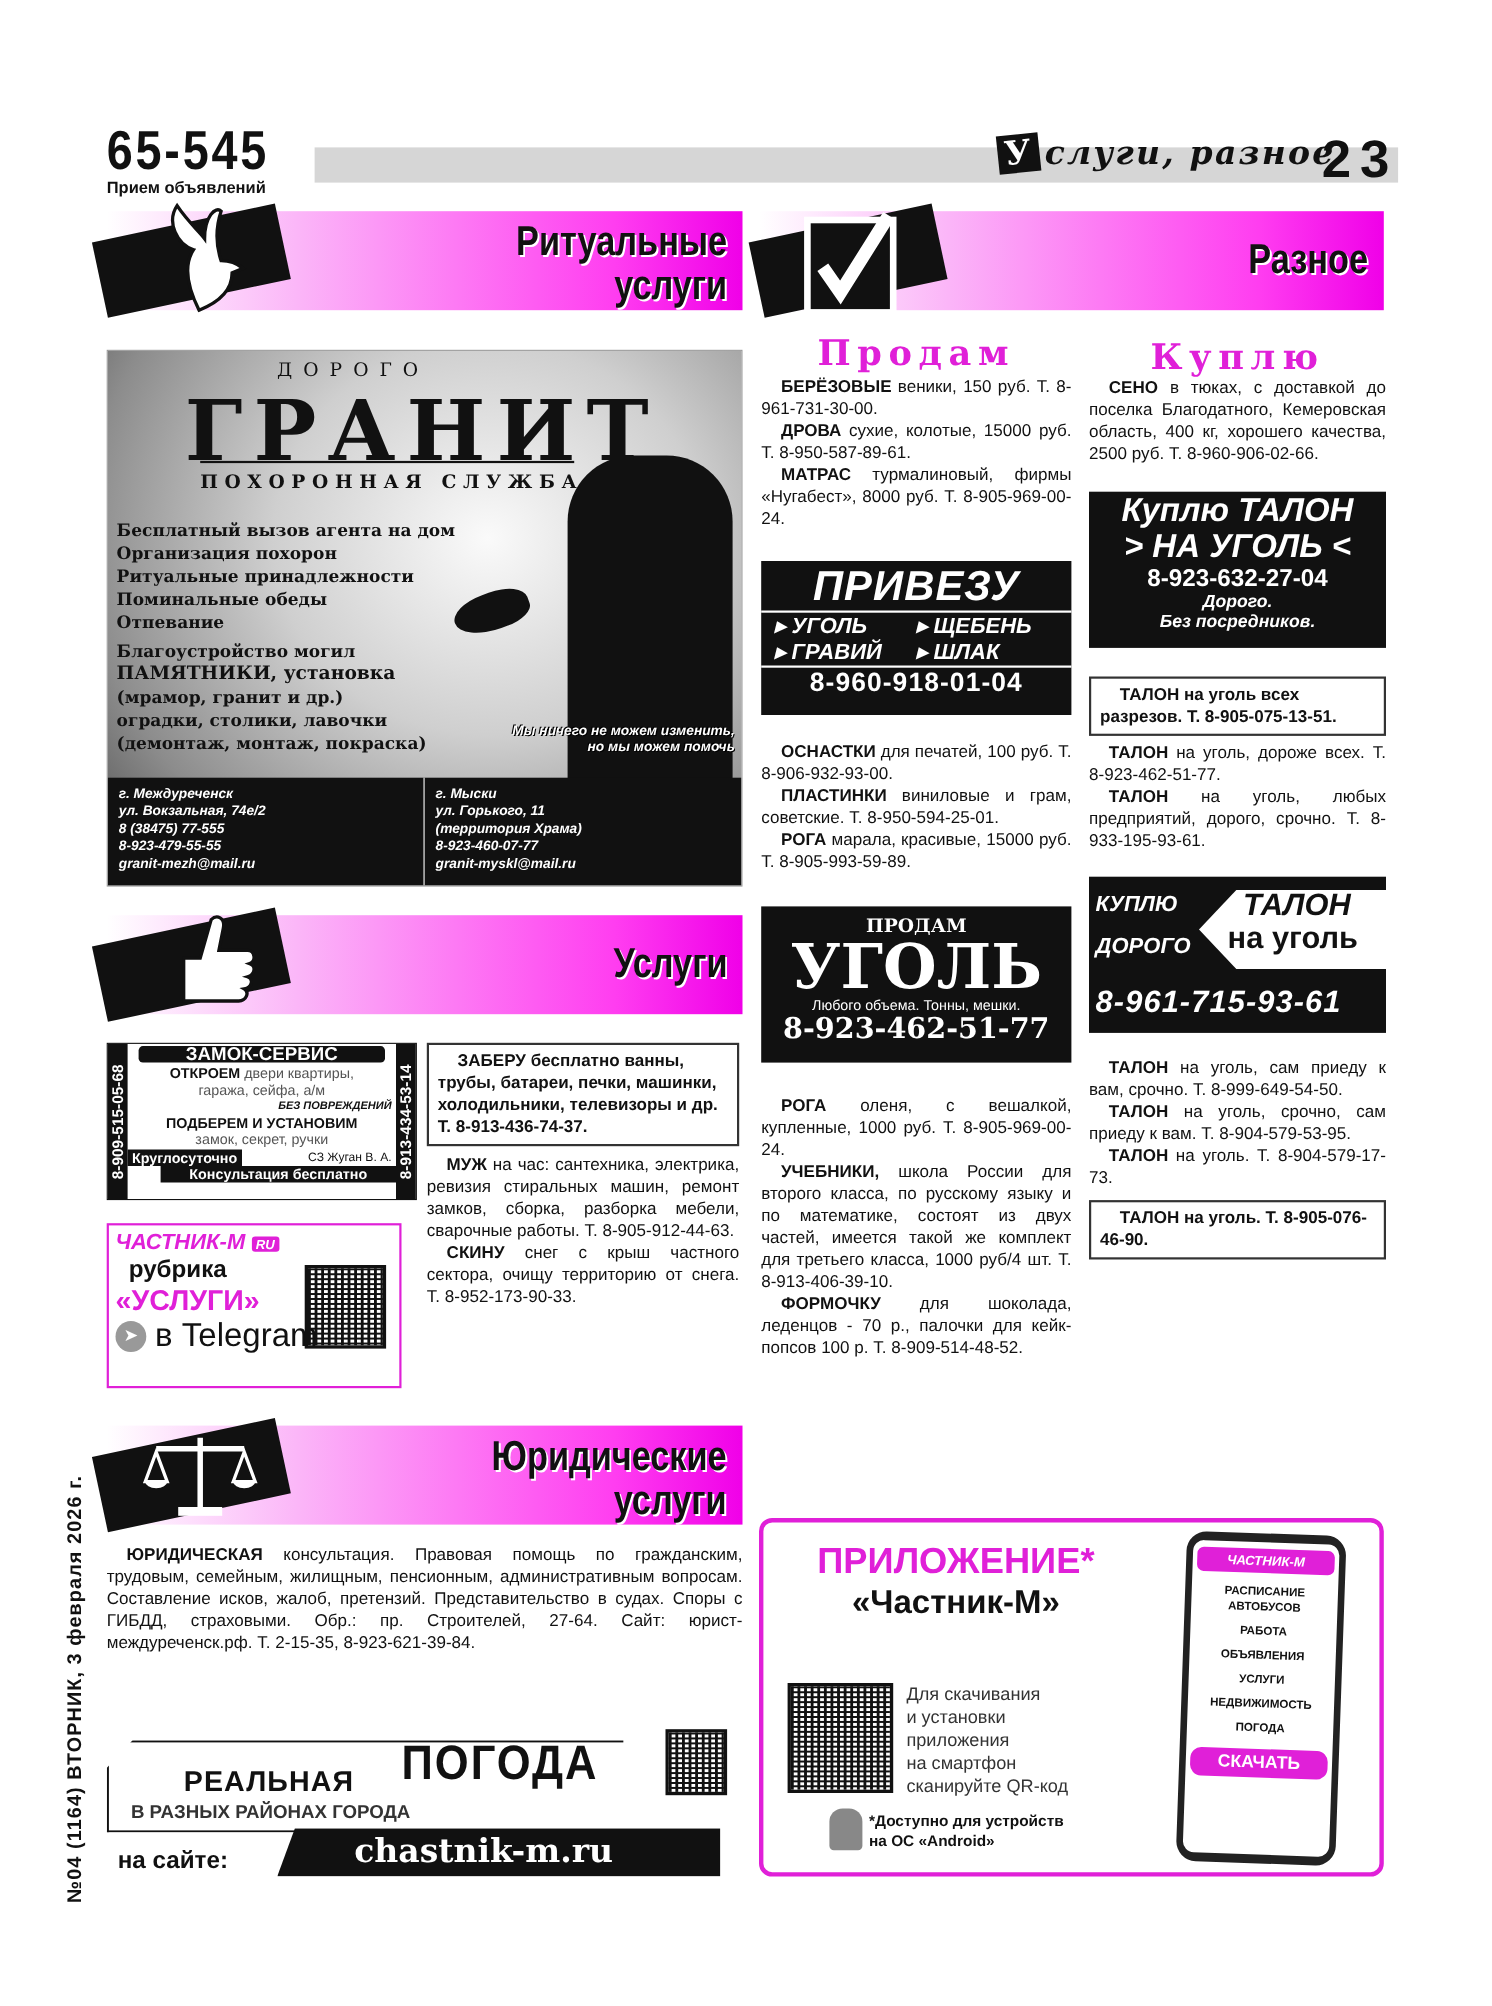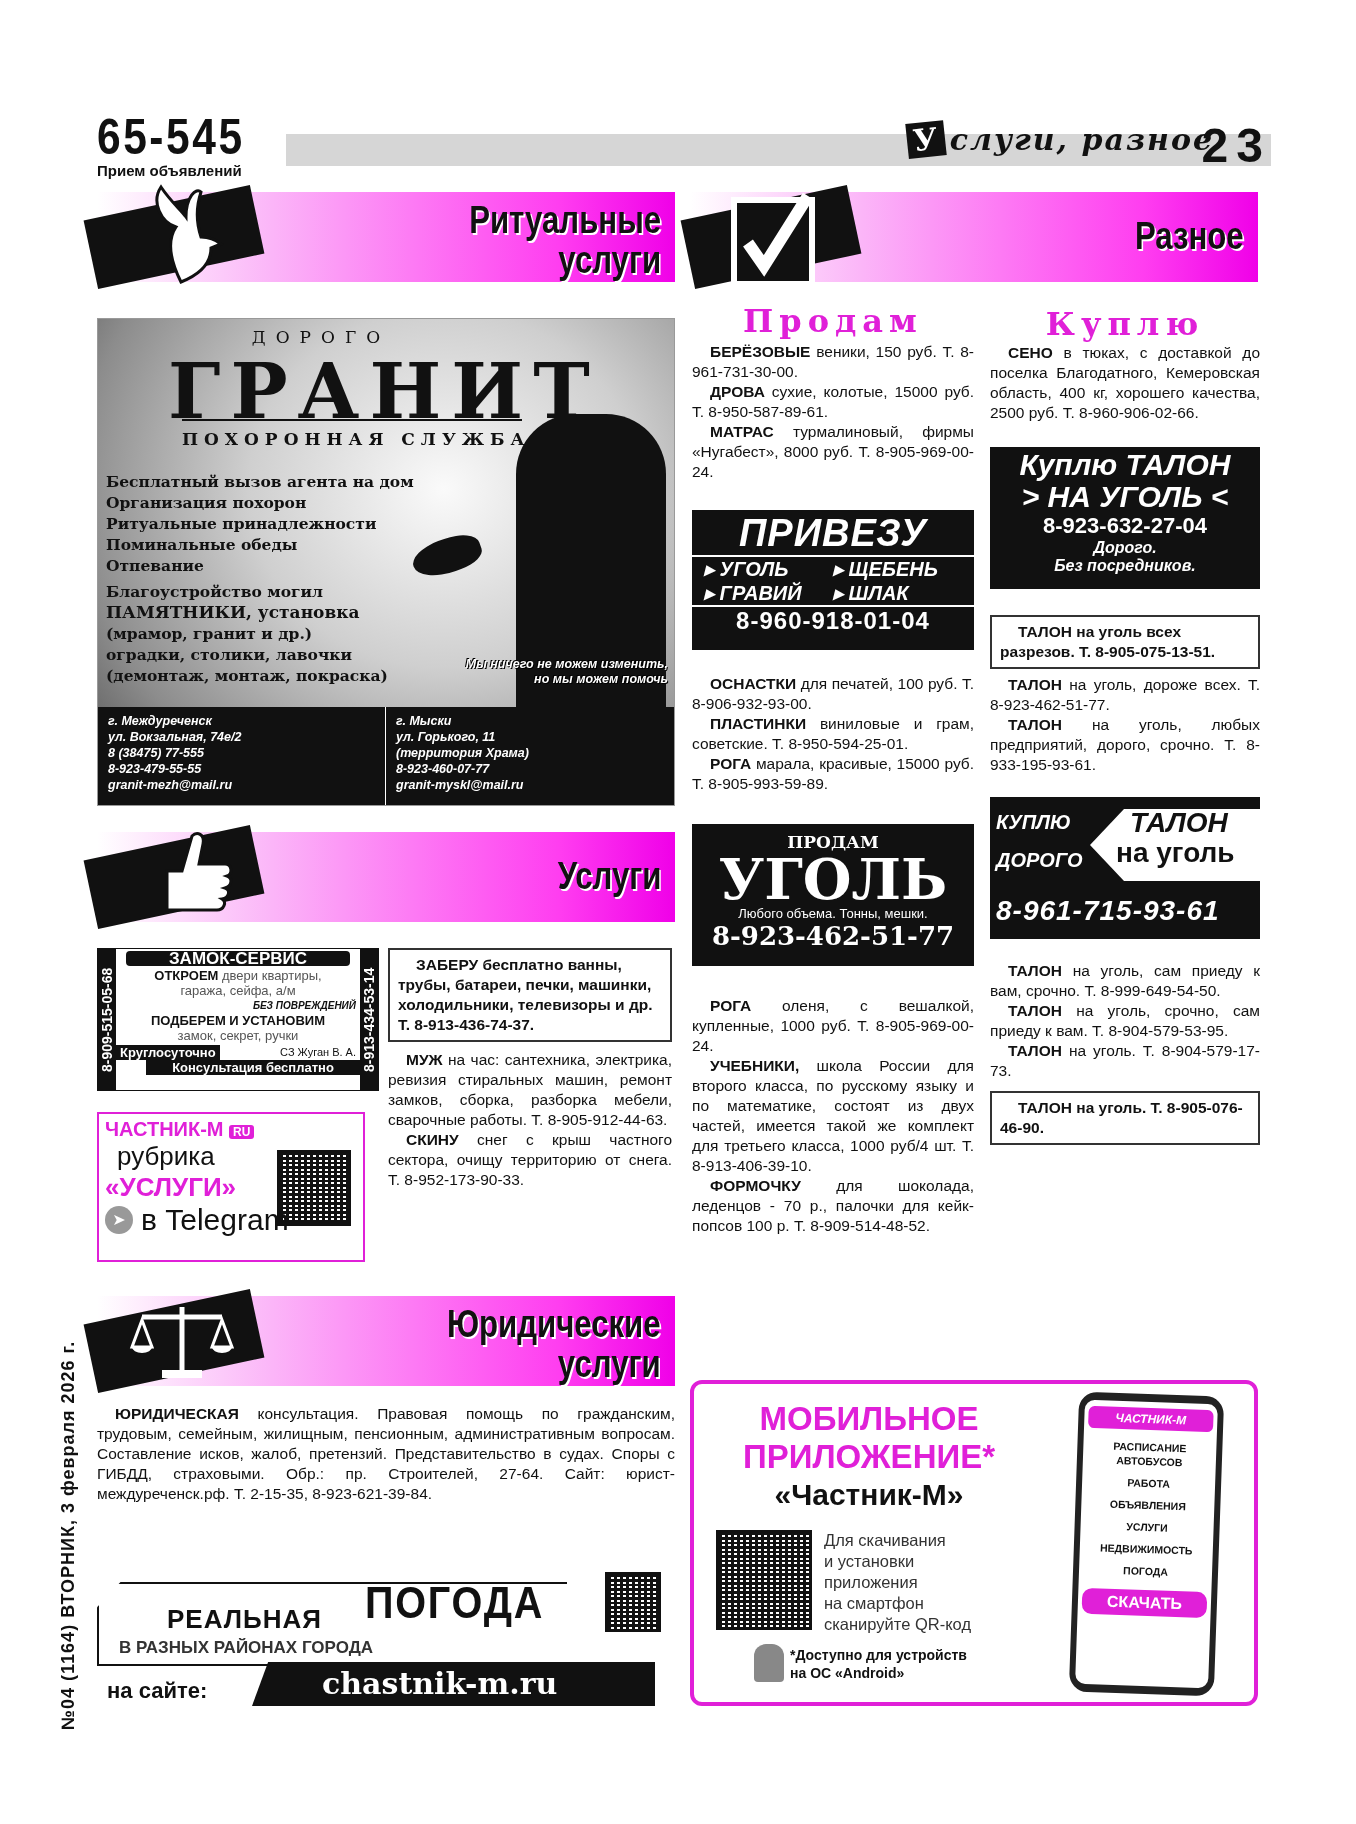--- a/index.html
+++ b/index.html
@@ -136,25 +136,25 @@
     <div style="display:flex;justify-content:space-between;align-items:center;margin-top:2px">
       <span style="background:#111;color:#fff;font-weight:bold;padding:0 4px">Круглосуточно</span>
       <span style="font-size:11px;padding-right:4px">СЗ Жуган В. А.</span>
     </div>
     <div style="background:#111;color:#fff;font-weight:bold;margin-left:30px">Консультация бесплатно</div>
   </div>
   <div class="side">8-913-434-53-14</div>
 </div>
 
 <div class="abs tg">
-  <div style="color:#e020d8;font-weight:bold;font-size:20px">
+  <div style="color:#e020d8;font-weight:bold;font-style:italic;font-size:20px">
     <span>ЧАСТНИК-М</span>
     <span style="background:#e020d8;color:#fff;font-size:12px;padding:0 4px;border-radius:3px">RU</span>
   </div>
-  <div style="font-size:26px;font-weight:normal;margin-left:12px">рубрика</div>
+  <div style="font-size:22px;font-weight:bold;margin-left:12px">рубрика</div>
   <div style="font-size:26px;font-weight:bold;color:#e020d8">«УСЛУГИ»</div>
   <div style="display:flex;align-items:center;gap:8px">
     <span style="display:inline-block;width:28px;height:28px;border-radius:50%;background:#999;color:#fff;text-align:center;line-height:28px;font-size:16px">➤</span>
     <span style="font-size:30px">в Telegram</span>
   </div>
   <div class="abs qr" style="right:12px;top:36px;width:74px;height:76px"></div>
 </div>
 
 <div class="abs" style="left:388px;top:948px;width:284px">
   <div class="box">
@@ -272,21 +272,20 @@
     <p><b>ТАЛОН</b> <span>на уголь, срочно, сам приеду к вам. Т. 8-904-579-53-95.</span></p>
     <p><b>ТАЛОН</b> <span>на уголь. Т. 8-904-579-17-73.</span></p>
   </div>
   <div class="box" style="margin-top:10px">
       <p>ТАЛОН на уголь. Т. 8-905-076-46-90.</p>
     </div>
 </div>
 
 <div class="abs app">
   <div class="abs" style="left:20px;top:16px;width:310px;text-align:center">
-    <div style="color:#e020d8;font-weight:bold;font-size:33px;line-height:38px">МОБИЛЬНОЕ</div>
     <div style="color:#e020d8;font-weight:bold;font-size:33px;line-height:38px">ПРИЛОЖЕНИЕ*</div>
     <div style="font-weight:bold;font-size:30px;line-height:38px">«Частник-М»</div>
   </div>
   <div class="abs qr" style="left:22px;top:146px;width:96px;height:100px"></div>
   <div class="abs" style="left:130px;top:146px;font-size:16.5px;line-height:21px;color:#333">
     <div>Для скачивания</div>
     <div>и установки</div>
     <div>приложения</div>
     <div>на смартфон</div>
     <div>сканируйте QR-код</div>

